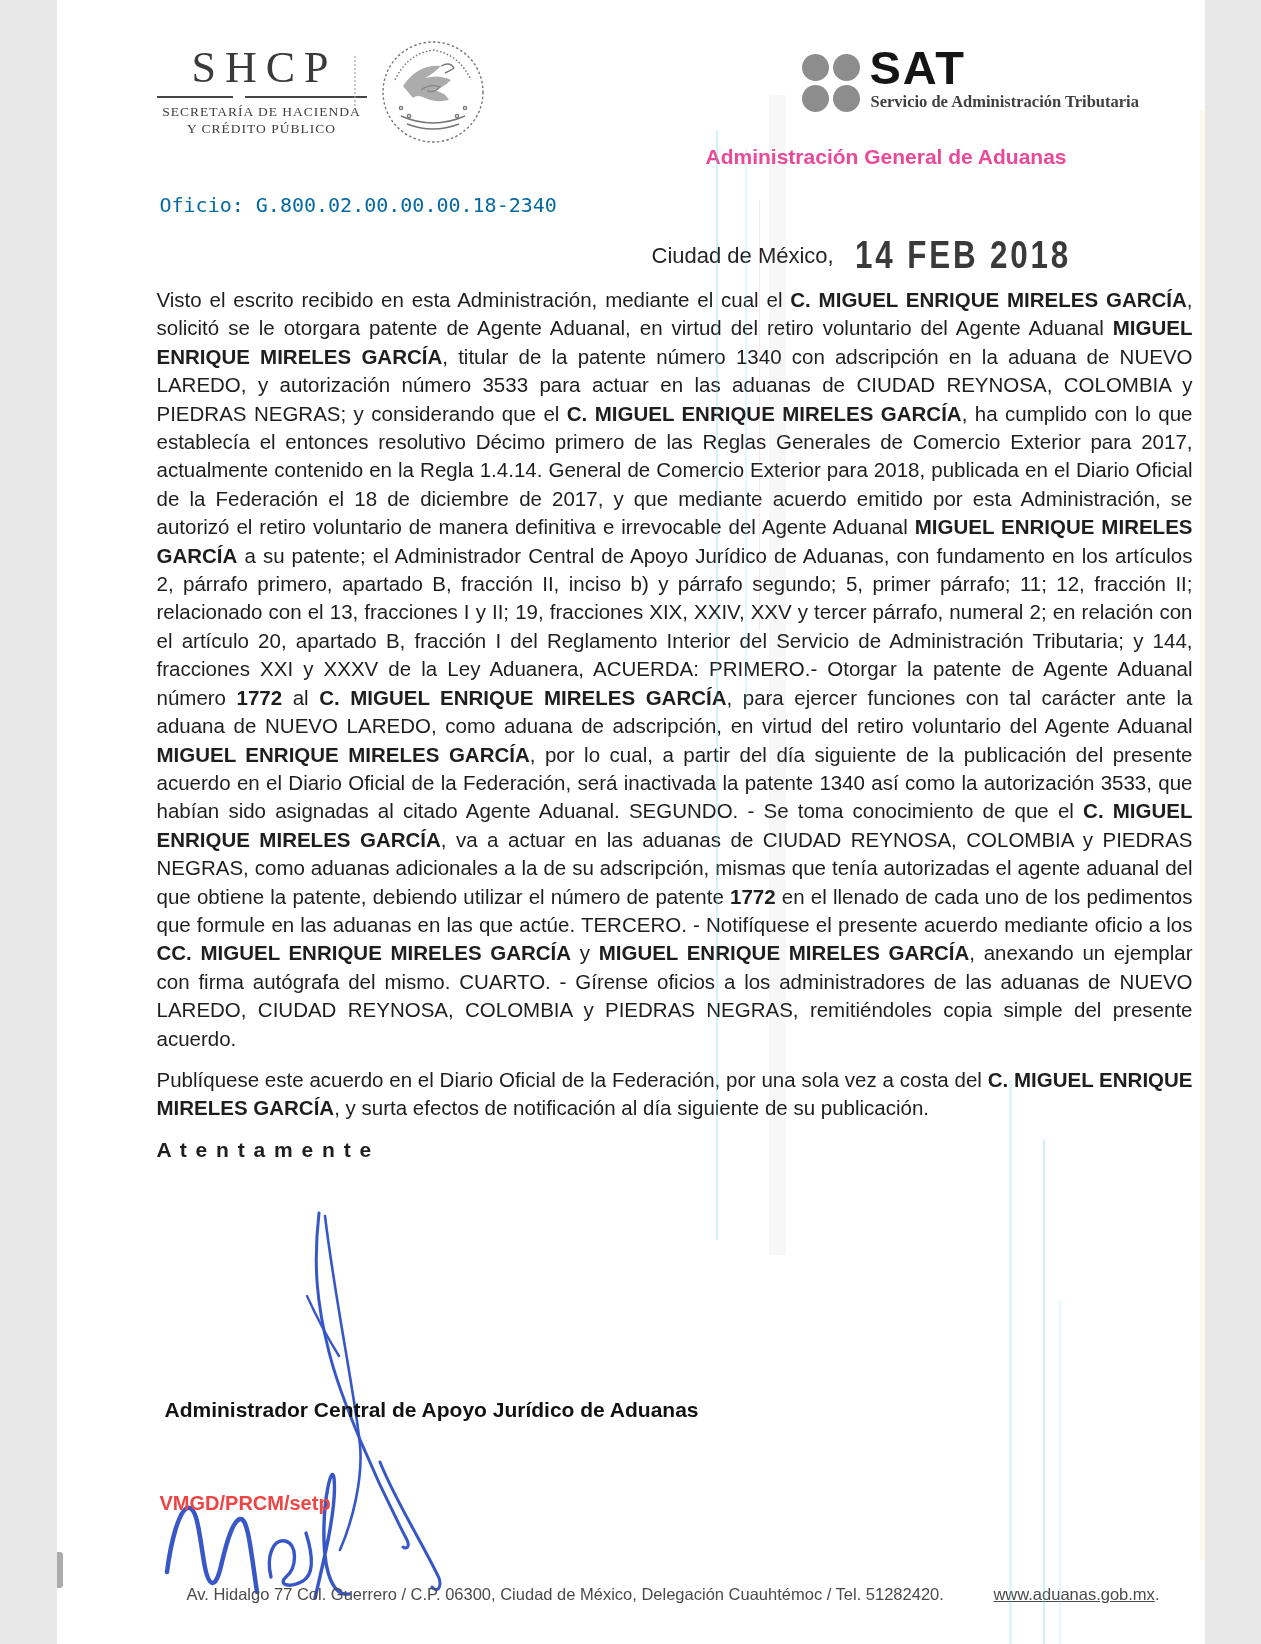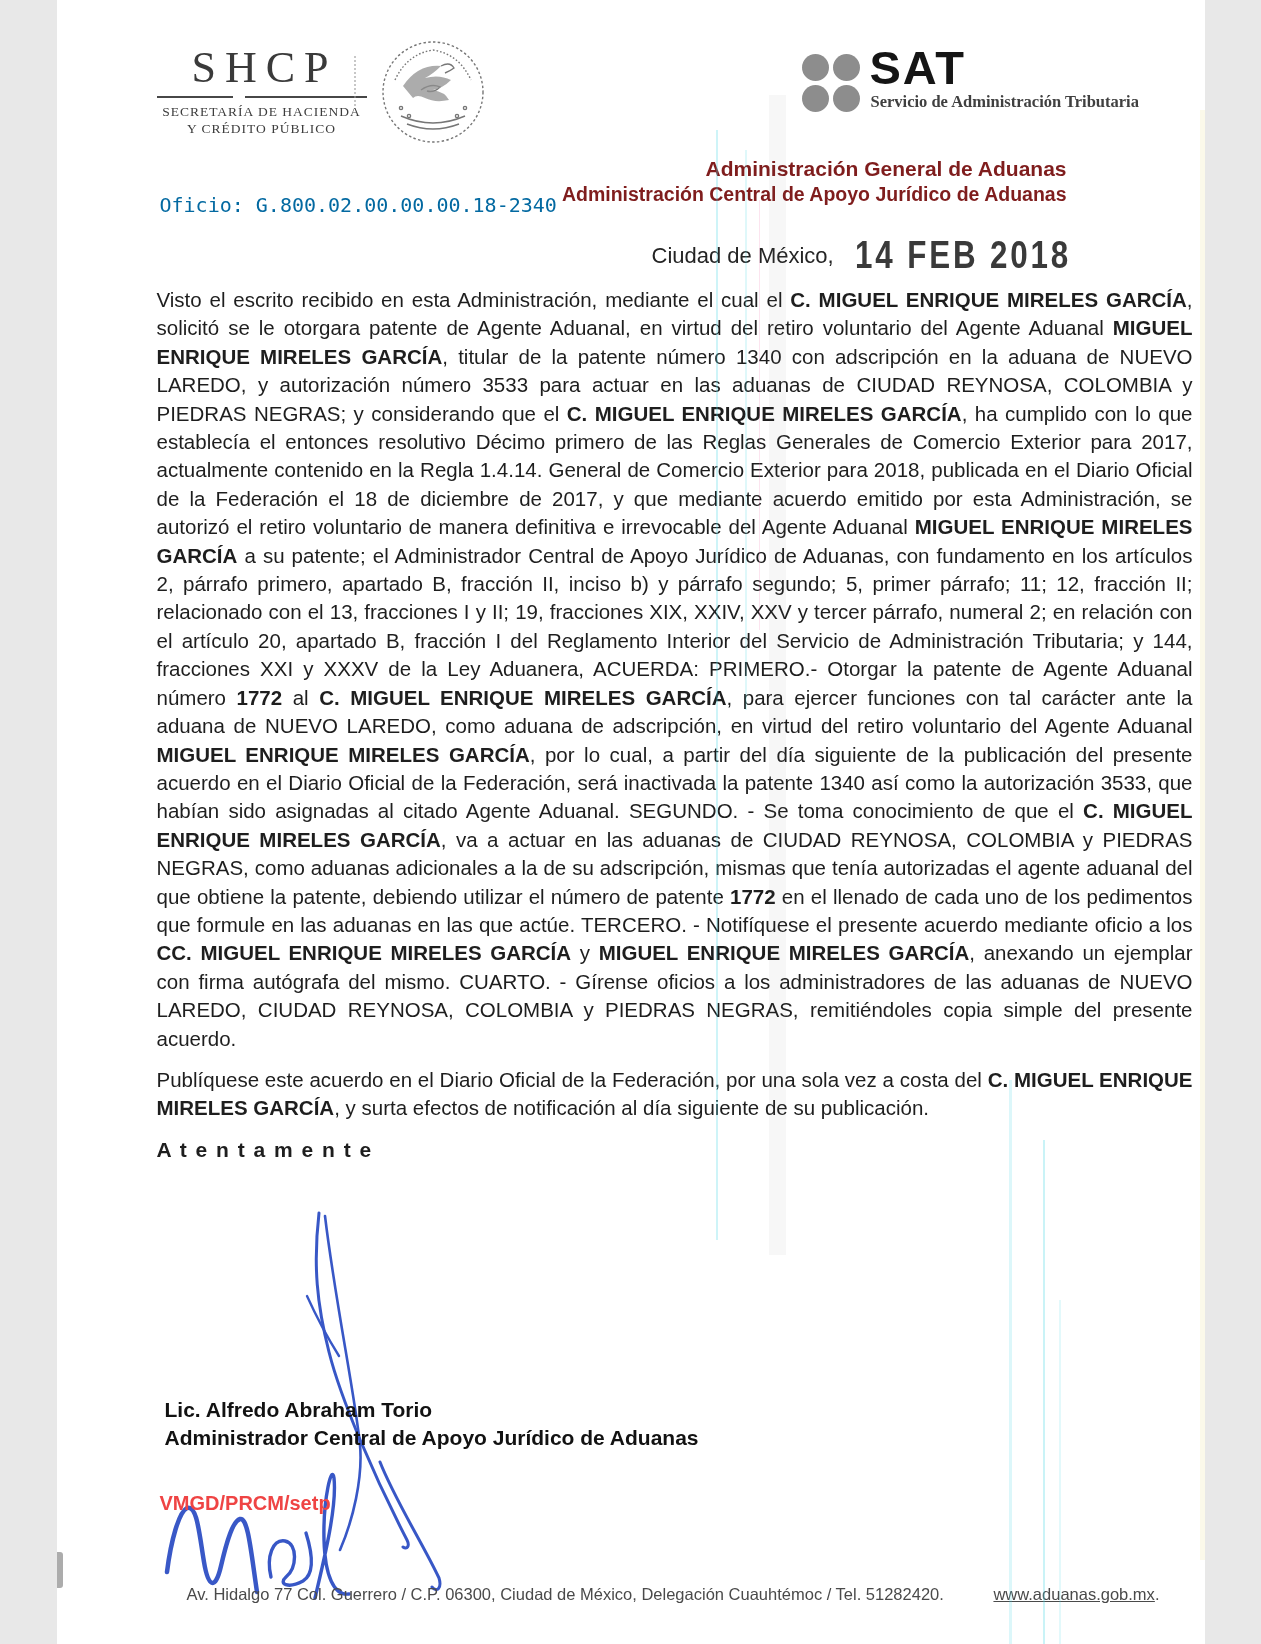--- a/index.html
+++ b/index.html
@@ -18,21 +18,21 @@
   .shcp-rule{height:2px;margin:6px 2px 5px 2px;
     background:linear-gradient(to right,#474747 0 36%,transparent 36% 42%,#474747 42% 100%);}
   .shcp-name{font-family:"Liberation Serif", serif;font-size:13.5px;letter-spacing:1px;line-height:17px;color:#3d3d3d;}
   .dotted-mark{position:absolute;left:297px;top:56px;height:50px;width:0;border-left:2px dotted #9a9a9a;opacity:.55;}
   .emblem{position:absolute;left:316px;top:36px;}
   .sat-block{position:absolute;left:745px;top:52px;}
   .sat-dots{position:absolute;left:0;top:2px;width:58px;display:grid;grid-template-columns:27px 27px;grid-gap:4px;}
   .sat-dot{width:27px;height:27px;border-radius:50%;background:#8d8d8d;}
   .sat-acronym{position:absolute;left:68px;top:-8px;font-size:47px;font-weight:800;letter-spacing:2px;color:#151515;line-height:1;}
   .sat-subtitle{position:absolute;left:69px;top:40px;width:330px;font-family:"Liberation Serif", serif;font-weight:bold;font-size:16.5px;color:#404040;}
-  .dept-titles{position:absolute;right:138px;top:156px;text-align:right;color:#7f1d1d;}
+  .dept-titles{position:absolute;right:138px;top:144px;color:#ec4899;}
   .dept-line1{font-size:21px;font-weight:bold;line-height:26px;}
   .dept-line2{font-size:19.5px;font-weight:bold;line-height:25px;}
   
   .oficio{position:absolute;left:103px;top:193px;font-family:"DejaVu Sans Mono", monospace;font-size:20px;color:#0369a1;letter-spacing:0;}
   .place{position:absolute;left:595px;top:243px;font-size:22px;color:#242424;}
   .date-stamp{position:absolute;left:798px;top:233px;font-size:33px;font-weight:700;color:#3a3a3a;letter-spacing:3px;transform:scale(.95,1.15);transform-origin:left top;}
   
   .body-text{position:absolute;left:100px;top:286px;width:1036px;font-size:20.5px;line-height:28.4px;text-align:justify;color:#1e1e1e;}
   .body-text p{margin:0;}
   .body-text p + p{margin-top:13px;}
@@ -95,21 +95,20 @@
       <div class="sat-dot"></div>
       <div class="sat-dot"></div>
       <div class="sat-dot"></div>
     </div>
     <div class="sat-acronym">SAT</div>
     <div class="sat-subtitle">Servicio de Administración Tributaria</div>
   </div>
 
   <div class="dept-titles">
     <div class="dept-line1">Administración General de Aduanas</div>
-    <div class="dept-line2">Administración Central de Apoyo Jurídico de Aduanas</div>
   </div>
 
   <div class="oficio">Oficio: G.800.02.00.00.00.18-2340</div>
 
   <div class="place">Ciudad de México,</div>
   <div class="date-stamp">14 FEB 2018</div>
 
   <main class="body-text">
     <p><span>Visto el escrito recibido en esta Administración, mediante el cual el </span><span class="b">C. MIGUEL ENRIQUE MIRELES GARCÍA</span><span>, solicitó se le otorgara patente de Agente Aduanal, en virtud del retiro voluntario del Agente Aduanal </span><span class="b">MIGUEL ENRIQUE MIRELES GARCÍA</span><span>, titular de la patente número 1340 con adscripción en la aduana de NUEVO LAREDO, y autorización número 3533 para actuar en las aduanas de CIUDAD REYNOSA, COLOMBIA y PIEDRAS NEGRAS; y considerando que el </span><span class="b">C. MIGUEL ENRIQUE MIRELES GARCÍA</span><span>, ha cumplido con lo que establecía el entonces resolutivo Décimo primero de las Reglas Generales de Comercio Exterior para 2017, actualmente contenido en la Regla 1.4.14. General de Comercio Exterior para 2018, publicada en el Diario Oficial de la Federación el 18 de diciembre de 2017, y que mediante acuerdo emitido por esta Administración, se autorizó el retiro voluntario de manera definitiva e irrevocable del Agente Aduanal </span><span class="b">MIGUEL ENRIQUE MIRELES GARCÍA</span><span> a su patente; el Administrador Central de Apoyo Jurídico de Aduanas, con fundamento en los artículos 2, párrafo primero, apartado B, fracción II, inciso b) y párrafo segundo; 5, primer párrafo; 11; 12, fracción II; relacionado con el 13, fracciones I y II; 19, fracciones XIX, XXIV, XXV y tercer párrafo, numeral 2; en relación con el artículo 20, apartado B, fracción I del Reglamento Interior del Servicio de Administración Tributaria; y 144, fracciones XXI y XXXV de la Ley Aduanera, ACUERDA: PRIMERO.- Otorgar la patente de Agente Aduanal número </span><span class="b">1772</span><span> al </span><span class="b">C. MIGUEL ENRIQUE MIRELES GARCÍA</span><span>, para ejercer funciones con tal carácter ante la aduana de NUEVO LAREDO, como aduana de adscripción, en virtud del retiro voluntario del Agente Aduanal </span><span class="b">MIGUEL ENRIQUE MIRELES GARCÍA</span><span>, por lo cual, a partir del día siguiente de la publicación del presente acuerdo en el Diario Oficial de la Federación, será inactivada la patente 1340 así como la autorización 3533, que habían sido asignadas al citado Agente Aduanal. SEGUNDO. - Se toma conocimiento de que el </span><span class="b">C. MIGUEL ENRIQUE MIRELES GARCÍA</span><span>, va a actuar en las aduanas de CIUDAD REYNOSA, COLOMBIA y PIEDRAS NEGRAS, como aduanas adicionales a la de su adscripción, mismas que tenía autorizadas el agente aduanal del que obtiene la patente, debiendo utilizar el número de patente </span><span class="b">1772</span><span> en el llenado de cada uno de los pedimentos que formule en las aduanas en las que actúe. TERCERO. - Notifíquese el presente acuerdo mediante oficio a los </span><span class="b">CC. MIGUEL ENRIQUE MIRELES GARCÍA</span><span> y </span><span class="b">MIGUEL ENRIQUE MIRELES GARCÍA</span><span>, anexando un ejemplar con firma autógrafa del mismo. CUARTO. - Gírense oficios a los administradores de las aduanas de NUEVO LAREDO, CIUDAD REYNOSA, COLOMBIA y PIEDRAS NEGRAS, remitiéndoles copia simple del presente acuerdo.</span></p>
     <p><span>Publíquese este acuerdo en el Diario Oficial de la Federación, por una sola vez a costa del </span><span class="b">C. MIGUEL ENRIQUE MIRELES GARCÍA</span><span>, y surta efectos de notificación al día siguiente de su publicación.</span></p>
@@ -122,21 +121,20 @@
       <path d="M268 1216 C278 1300 298 1395 303 1445 C306 1478 296 1520 283 1550" stroke-width="2.6"></path>
       <path d="M250 1296 C260 1318 272 1340 282 1356" stroke-width="2.4"></path>
       <path d="M110 1572 C114 1540 122 1512 130 1508 C140 1505 142 1532 147 1562 C151 1586 158 1592 164 1566 C170 1540 176 1521 183 1519 C191 1517 194 1552 200 1592" stroke-width="4.5"></path>
       <path d="M214 1577 C209 1556 216 1539 228 1541 C241 1544 240 1568 229 1577 C221 1584 231 1589 246 1581 C259 1573 254 1549 249 1533" stroke-width="3.4"></path>
       <path d="M258 1598 C268 1556 280 1506 277 1478 C275 1463 266 1498 267 1540 C268 1576 277 1596 292 1594" stroke-width="3.4"></path>
       <path d="M323 1462 C338 1500 366 1544 382 1578 C385 1588 380 1593 375 1587" stroke-width="3"></path>
     </g>
   </svg>
 
   <div class="signatory">
-    <div class="signatory-name">Lic. Alfredo Abraham Torio</div>
     <div class="signatory-title">Administrador Central de Apoyo Jurídico de Aduanas</div>
   </div>
 
   <div class="initials">VMGD/PRCM/setp</div>
 
   <div class="footer-line">
     <span>Av. Hidalgo 77 Col. Guerrero / C.P. 06300, Ciudad de México, Delegación Cuauhtémoc / Tel. 51282420. </span><span class="footer-link">www.aduanas.gob.mx</span><span>.</span>
   </div>
 
   <div class="artifact art-grayband"></div>

